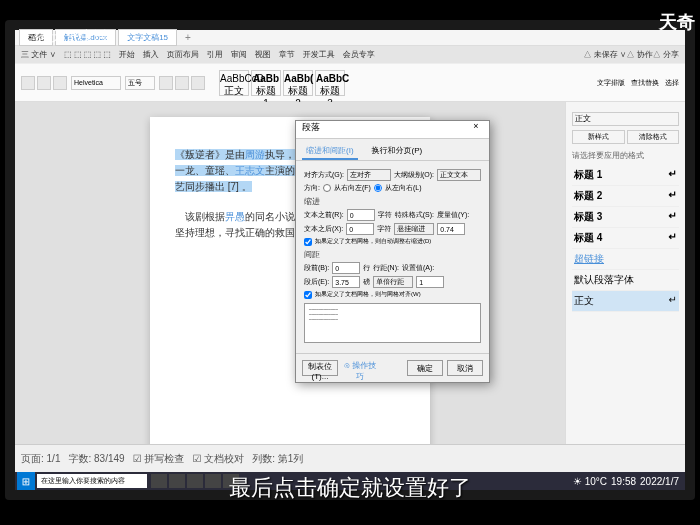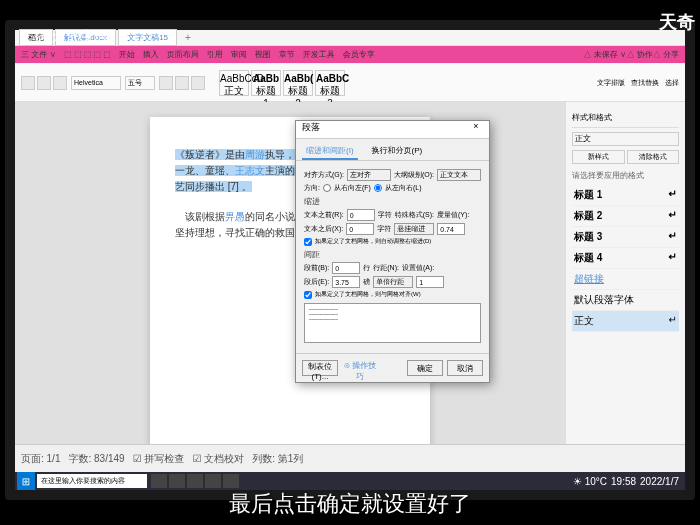--- a/index.html
+++ b/index.html
@@ -1,18 +1,18 @@
 <!DOCTYPE html>
 <html><head>
 <meta charset="utf-8">
 <style>
 *{margin:0;padding:0;box-sizing:border-box;font-family:"Microsoft YaHei",sans-serif;font-size:10px}
 body{width:700px;height:525px;background:#000;position:relative;overflow:hidden}
 .monitor{position:absolute;left:5px;top:20px;width:690px;height:480px;background:#1a1a1a;border-radius:4px;padding:10px}
-.screen{width:100%;height:100%;background:#ec4899;position:relative}
+.screen{width:100%;height:100%;background:#e5e5e5;position:relative}
 .logo{position:absolute;left:35px;top:28px;color:#fff;font-size:14px;z-index:100;font-weight:500}
 .logo::before{content:"◎";margin-right:4px}
 .logo-right{position:absolute;right:5px;top:10px;color:#fff;font-size:18px;font-weight:bold;z-index:100}
 .titlebar{height:16px;background:#f5f5f5;display:flex;align-items:center;padding:0 4px;border-bottom:1px solid #ddd}
 .tab{padding:2px 8px;background:#fff;font-size:8px;border:1px solid #ccc;margin-right:2px}
 .tab.doc{color:#4a90d9}
 .tab-add{padding:2px 6px;color:#888}
 .menubar{height:18px;display:flex;align-items:center;padding:0 6px;gap:8px;border-bottom:1px solid #eee}
 .menubar span{font-size:8px;color:#333}
 .menubar .right{margin-left:auto;display:flex;gap:0}
@@ -61,21 +61,21 @@
 .dlg-foot button{width:36px;height:16px;border:1px solid #999;background:#f0f0f0;font-size:8px}
 .dlg-foot .left{margin-right:auto;display:flex;gap:4px}
 .dlg-foot .link{color:#4a90d9;border:none;background:none}
 .statusbar{position:absolute;bottom:18px;left:0;right:0;height:28px;background:#f0f0f0;border-top:1px solid #ccc;display:flex;align-items:center;padding:0 6px;gap:8px;font-size:7px;color:#555}
 .taskbar{position:absolute;bottom:0;left:0;right:0;height:18px;background:#2b2b3a;display:flex;align-items:center;padding:0 2px}
 .win-btn{width:18px;height:18px;background:#0078d4;display:flex;align-items:center;justify-content:center;color:#fff;font-size:10px}
 .search{width:110px;height:14px;background:#fff;margin-left:2px;font-size:7px;padding:0 4px;display:flex;align-items:center}
 .task-icons{display:flex;gap:2px;margin-left:4px}
 .task-icon{width:16px;height:14px;background:#444}
 .tray{margin-left:auto;display:flex;align-items:center;gap:4px;color:#fff;font-size:7px;padding-right:4px}
-.subtitle{position:absolute;bottom:6px;left:0;right:0;text-align:center;color:#fff;font-size:22px;font-weight:500;z-index:200;text-shadow:1px 1px 2px #000}
+.subtitle{position:absolute;bottom:22px;left:0;right:0;text-align:center;color:#fff;font-size:22px;font-weight:500;z-index:200;text-shadow:1px 1px 2px #000}
 .side-bottom{position:absolute;bottom:4px;left:0;right:0;padding:4px;font-size:7px;color:#666}
 </style>
 </head>
 <body>
 
 <div class="logo">天奇生活</div>
 <div class="logo-right">天奇</div>
 
 <div class="monitor">
 <div class="screen">
@@ -150,21 +150,20 @@
    <div class="doc-text">
     <span class="sel">《叛逆者》是由</span><a class="sel">周游</a><span class="sel">执导，朱</span><br>
     <span class="sel">一龙、</span><span class="sel">童瑶、</span><a class="sel">王志文</a><span class="sel">主演的谍战剧</span><br>
     <span class="sel">艺同步播出 [7] 。</span><br><br>
     &nbsp;&nbsp;&nbsp;&nbsp;<span>该剧根据</span><a>畀愚</a><span>的同名小说改编，</span><br>
     <span>坚持理想，寻找正确的救国道路，文</span>
    </div>
   </div>
  </div>
  <div class="sidebar">
-  <div class="side-title">样式和格式</div>
   <div class="side-sel">正文</div>
   <div class="side-btns">
    <div class="side-btn">新样式</div>
    <div class="side-btn">清除格式</div>
   </div>
   <div class="side-label">请选择要应用的格式</div>
   <div class="style-item h1">
             <span>标题 1</span>
             <span>↵</span>
           </div>

